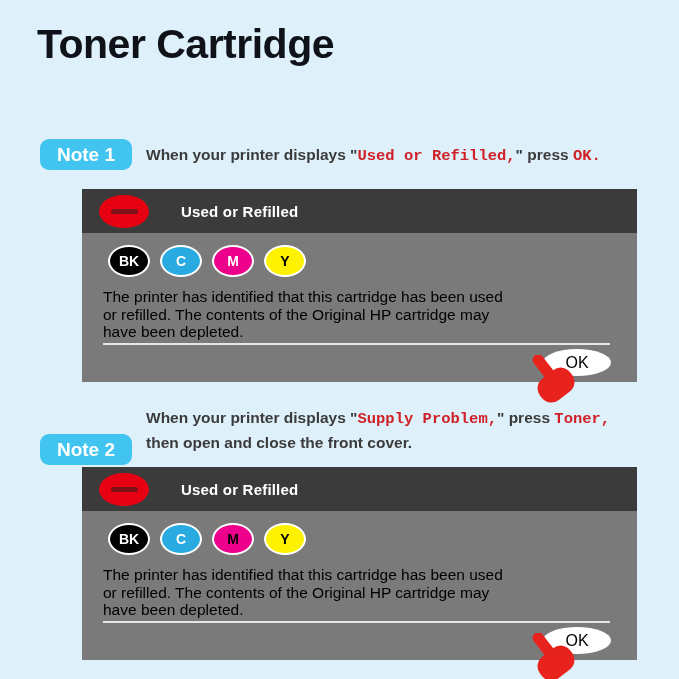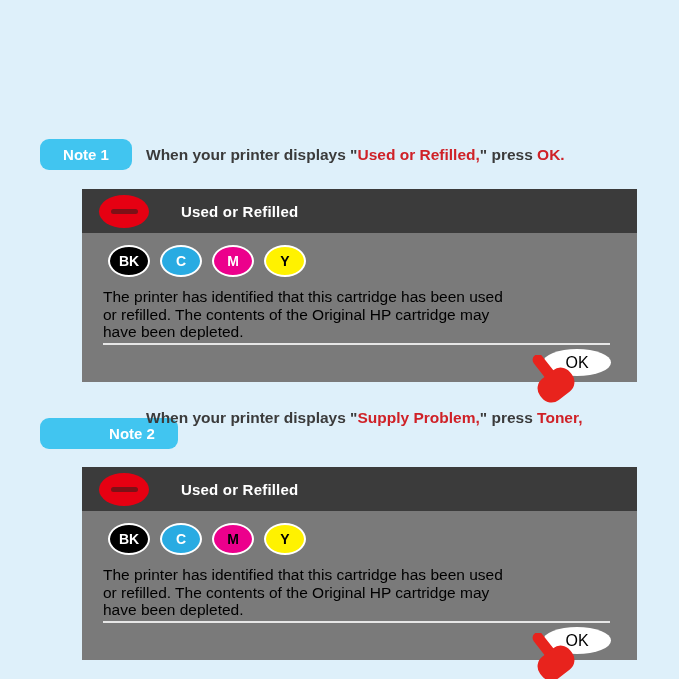--- a/index.html
+++ b/index.html
@@ -19,33 +19,33 @@
   .subtitle{
     position:absolute;left:39px;top:70px;
     font-size:33px;font-weight:400;letter-spacing:0.5px;
     color:#1b1e24;
   }
   
   .note-badge{
     position:absolute;left:40px;width:92px;height:31px;
     background:var(--badge_cyan,#41c5f0);
     border-radius:9px;
-    color:#ffffff;font-size:15px;font-weight:700;
+    color:#ffffff;font-size:19px;font-weight:700;
     text-align:center;line-height:31px;
   }
   .note-badge.n1{top:139px;}
-  .note-badge.n2{top:418px;padding-left:46px;}
+  .note-badge.n2{top:434px;}
   .note-text{
     position:absolute;left:146px;
     font-size:15.5px;font-weight:700;color:#3b3b3b;
     line-height:23px;white-space:nowrap;
   }
   .note-text.n1{top:143px;}
   .note-text.n2{top:406px;}
-  .red-text{color:var(--text_red,#cf2127);}
+  .red-text{color:var(--text_red,#cf2127);font-family:Liberation Mono, monospace;}
   
   .panel{
     position:absolute;left:82px;width:555px;height:193px;
     background:var(--body_gray,#7a7a7a);
   }
   .panel.p1{top:189px;}
   .panel.p2{top:467px;}
   .panel-header{
     height:44px;background:var(--header_gray,#3b3b3b);
     display:flex;align-items:center;
@@ -90,20 +90,21 @@
   
   .hand{position:absolute;width:62px;height:50px;fill:var(--pointer_red,#e8231d);}
   .hand.h1{left:521px;top:355px;}
   .hand.h2{left:521px;top:633px;}
 </style>
 </head>
 <body>
 
 <div class="canvas">
 
+  <div class="title">Toner Cartridge</div>
 
   <div class="note-badge n1">Note 1</div>
   <div class="note-text n1">
     <div class="note-line"><span>When your printer displays "</span><span class="red-text">Used or Refilled,</span><span>" press </span><span class="red-text">OK.</span></div>
   </div>
 
   <div class="panel p1">
     <div class="panel-header">
       <div class="minus-oval">
         <div class="minus-bar"></div>
@@ -128,20 +129,21 @@
   <svg class="hand h1" viewBox="0 0 62 48">
     <g transform="rotate(-38 31 24)">
       <rect x="27" y="-6" width="11" height="30" rx="5.5"></rect>
       <rect x="12" y="17" width="38" height="27" rx="12"></rect>
     </g>
   </svg>
 
   <div class="note-badge n2">Note 2</div>
   <div class="note-text n2">
     <div class="note-line"><span>When your printer displays "</span><span class="red-text">Supply Problem,</span><span>" press </span><span class="red-text">Toner,</span></div>
+    <div class="note-line"><span>then open and close the front cover.</span></div>
   </div>
 
   <div class="panel p2">
     <div class="panel-header">
       <div class="minus-oval">
         <div class="minus-bar"></div>
       </div>
       <div class="panel-title">Used or Refilled</div>
     </div>
     <div class="panel-body">

